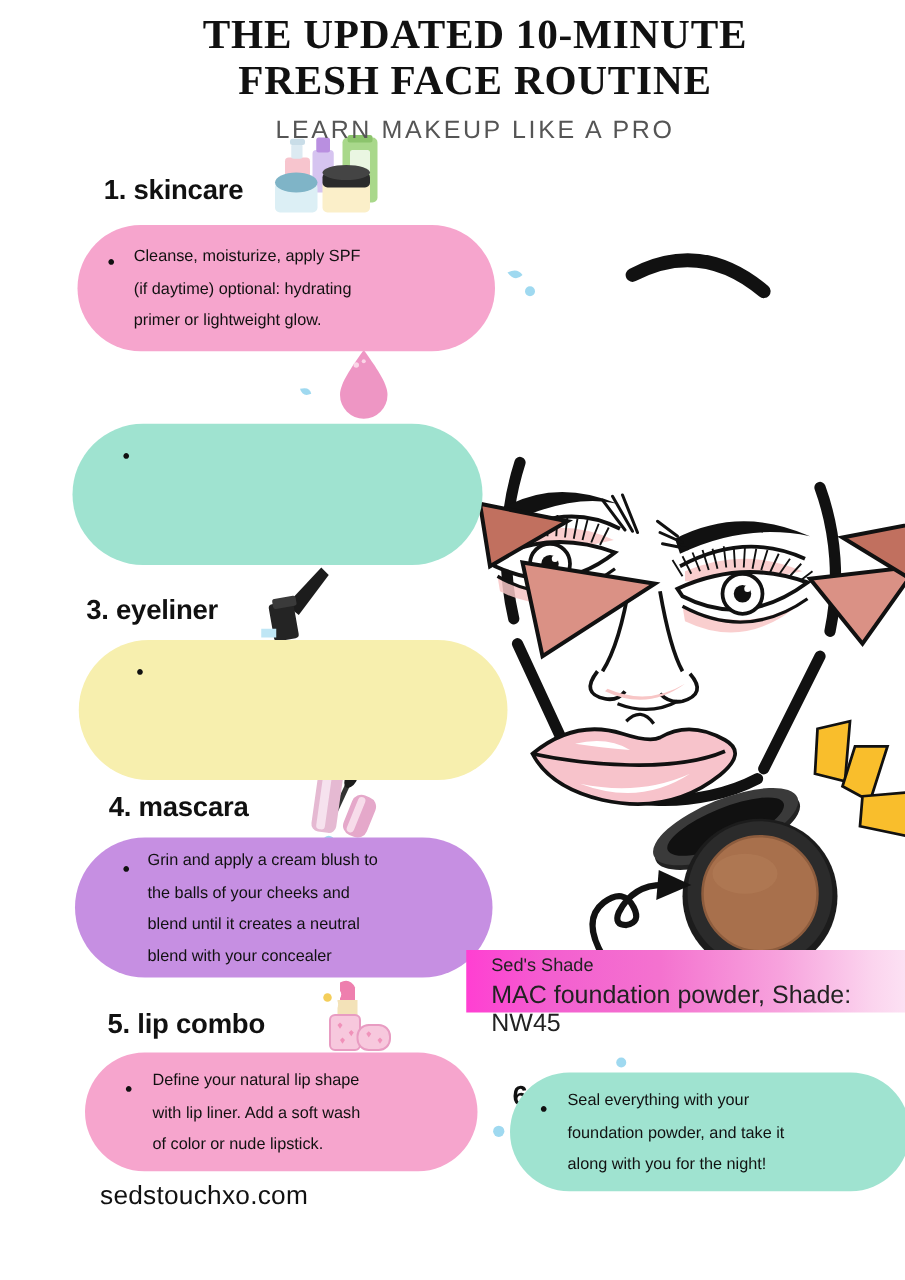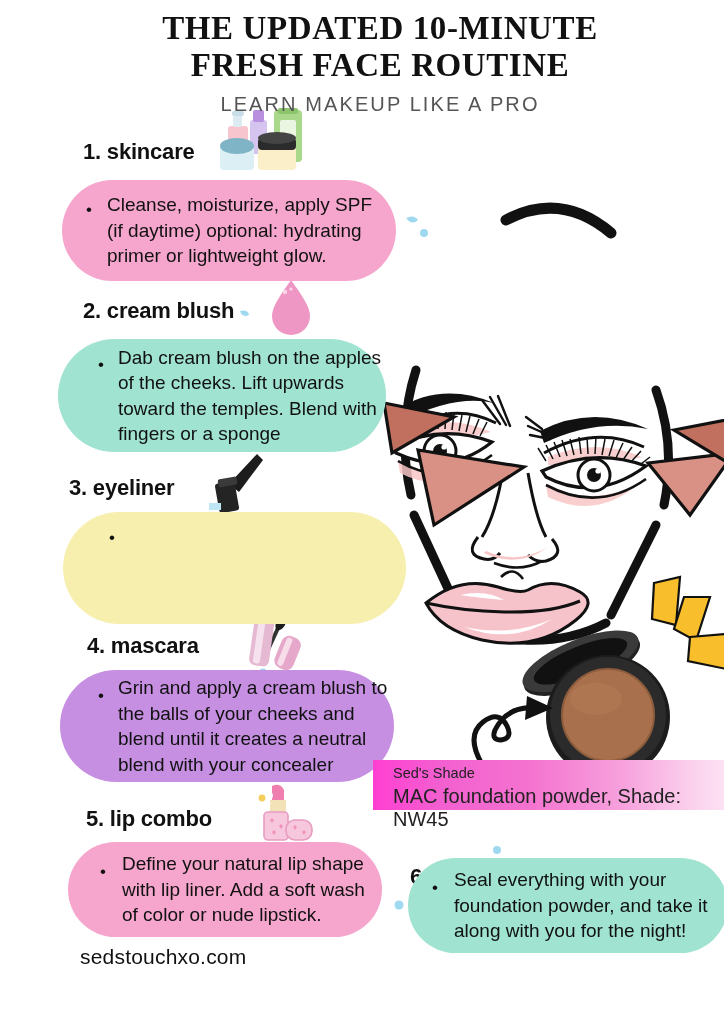--- a/index.html
+++ b/index.html
@@ -33,21 +33,21 @@
   .pill{
     position:absolute;border-radius:70px;
     box-sizing:border-box;
     display:flex;align-items:center;
   }
   .pill .bullet{
     color:#111;font-size:17px;line-height:1;
     position:absolute;
   }
   .pill .ptext{
-    font-size:19px;line-height:25.5px;color:#111;
+    font-size:13px;line-height:25.5px;color:#111;
     white-space:pre-wrap;
   }
 
   
   .shade-banner{
     position:absolute;left:355px;top:760px;width:369px;height:50px;
     background:linear-gradient(90deg,#ff3fd2 0%,#f35fd0 18%,#f472cf 42%,#f7a2dd 68%,#fbd4ee 88%,#fdeaf7 100%);
   }
   .shade-banner .l1{position:absolute;left:20px;top:5px;font-size:14.5px;color:#222;}
   .shade-banner .l2{position:absolute;left:20px;top:25px;font-size:20px;color:#222;}
@@ -262,27 +262,22 @@
   </div>
 
   <div class="step-head" style="left:65px;top:139px;">1. skincare</div>
   <div class="pill" style="left:44px;top:180px;width:334px;height:101px;background:#F6A5CD;">
     <span class="bullet" style="left:24px;top:21px;">•</span>
     <span class="ptext" style="margin-left:45px;">Cleanse, moisturize, apply SPF
 (if daytime) optional: hydrating
 primer or lightweight glow.</span>
   </div>
 
-  <div class="step-head" style="left:65px;top:298px;">2. cream blush</div>
   <div class="pill" style="left:40px;top:339px;width:328px;height:113px;background:#9FE3D0;">
     <span class="bullet" style="left:40px;top:17px;">•</span>
-    <span class="ptext" style="margin-left:60px;">Dab cream blush on the apples
-of the cheeks. Lift upwards
-toward the temples. Blend with
-fingers or a sponge</span>
   </div>
 
   <div class="step-head" style="left:51px;top:475px;">3. eyeliner</div>
   <div class="pill" style="left:45px;top:512px;width:343px;height:112px;background:#F7EFAE;">
     <span class="bullet" style="left:46px;top:17px;">•</span>
   </div>
 
   <div class="step-head" style="left:69px;top:633px;text-align:center;">4. mascara</div>
   <div class="pill" style="left:42px;top:670px;width:334px;height:112px;background:#C68FE2;">
     <span class="bullet" style="left:38px;top:17px;">•</span>

